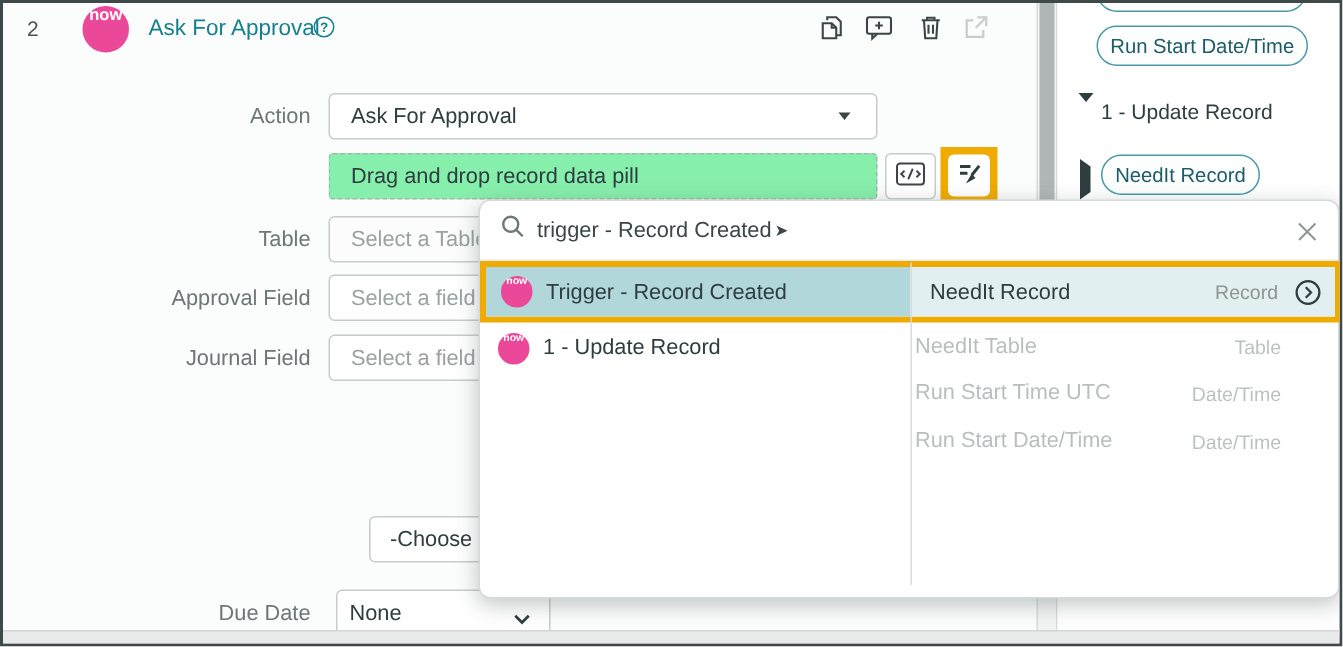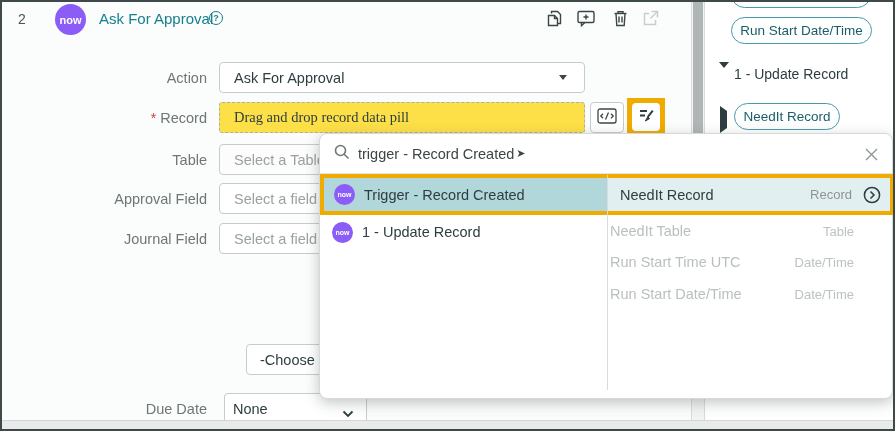--- a/index.html
+++ b/index.html
@@ -3,33 +3,33 @@
 <meta charset="utf-8">
 <style>
   * { margin:0; padding:0; box-sizing:border-box; }
   html,body { background:#fff; }
   body { font-family:"Liberation Sans", sans-serif; }
   .frame { position:relative; width:895px; height:431px; border:2px solid #3f4949; background:#fbfcfc; overflow:hidden; }
   .abs { position:absolute; }
 
   
   .step-num { left:16px; top:9px; font-size:14px; color:#4a5454; }
-  .now-logo { border-radius:50%; background:#8b5cf6; color:#fff; display:flex; align-items:center; justify-content:center; font-weight:bold; }
+  .now-logo { border-radius:50%; background:#ec4899; color:#fff; display:flex; justify-content:center; font-weight:bold; }
   .logo-lg { left:53px; top:2px; width:31px; height:31px; font-size:11px; }
   .title { left:97px; top:8px; font-size:15px; color:#16808e; }
   .help-icon { left:207px; top:9px; width:14px; height:14px; border:1.4px solid #16808e; border-radius:50%; color:#16808e; font-size:9px; font-weight:bold; display:flex; align-items:center; justify-content:center; }
   .tbtn { top:6px; width:24px; height:24px; background:none; border:none; display:flex; align-items:center; justify-content:center; cursor:pointer; }
 
   
   .flabel { width:205px; text-align:right; font-size:14.5px; color:#6e7676; }
   .req { color:#cf3f3f; margin-right:4px; font-size:14px; }
   .field { left:217px; width:366px; height:31px; background:#fff; border:1px solid #c7cbcb; border-radius:4px; font-size:14.5px; color:#2e3d40; display:flex; align-items:center; padding:0 14px; }
   .placeholder { color:#9aa1a1; }
   .caret-down { width:0; height:0; border-left:4.5px solid transparent; border-right:4.5px solid transparent; border-top:5.5px solid #3c4646; }
-  .dashed { border:1.5px dashed #a9b0b0; border-radius:3px; background:#fde047;font-family:Liberation Serif, serif; }
+  .dashed { border:1.5px dashed #a9b0b0; border-radius:3px; background:#86efac; }
   .sq-btn { width:34px; height:31px; border:1px solid #c7cbcb; border-radius:4px; background:#fff; display:flex; align-items:center; justify-content:center; cursor:pointer; }
   .orange-wrap { background:#f0ab00; padding:5px; }
   .btn { border:1px solid #c7cbcb; border-radius:4px; background:#fff; font-size:14.5px; color:#2e3d40; display:flex; align-items:center; padding:0 13px; cursor:pointer; }
 
   
   .v-split { left:689px; top:0; width:14px; height:422px; background:#f2f3f3; border-left:1px solid #d8dbdb; border-right:1px solid #d8dbdb; }
   .v-thumb { left:1px; top:0; width:10px; height:390px; background:#b0b6b6; }
   .right-panel { left:703px; top:0; width:188px; height:422px; background:#fff; }
   .bottom-bar { left:0; bottom:0; width:891px; height:9px; background:#e9ebeb; border-top:1px solid #d3d6d6; }
 
@@ -98,21 +98,20 @@
           <path d="M16.5 2.5l-7 7"></path>
         </svg></span>
   </button>
 
   <div class="abs flabel" style="top:68px;padding-left:16px;">Action</div>
   <div class="abs field" style="top:60px;">
     <span>Ask For Approval</span>
     <span class="caret-down" style="position:absolute; right:17px;"></span>
   </div>
 
-  <div class="abs flabel" style="top:108px;"><span class="req">*</span><span>Record</span></div>
   <div class="abs field dashed" style="top:100px;">
     <span>Drag and drop record data pill</span>
   </div>
   <button class="abs sq-btn" style="left:588px; top:100px;">
     <span><svg width="20" height="16" viewBox="0 0 20 16" fill="none" stroke="#3c4646" stroke-width="1.3">
           <rect x="1" y="1" width="18" height="14" rx="2"></rect>
           <path d="M8.5 11.5l3-7"></path>
           <path d="M6 5.8L3.8 8 6 10.2M14 5.8L16.2 8 14 10.2"></path>
         </svg></span>
   </button>

